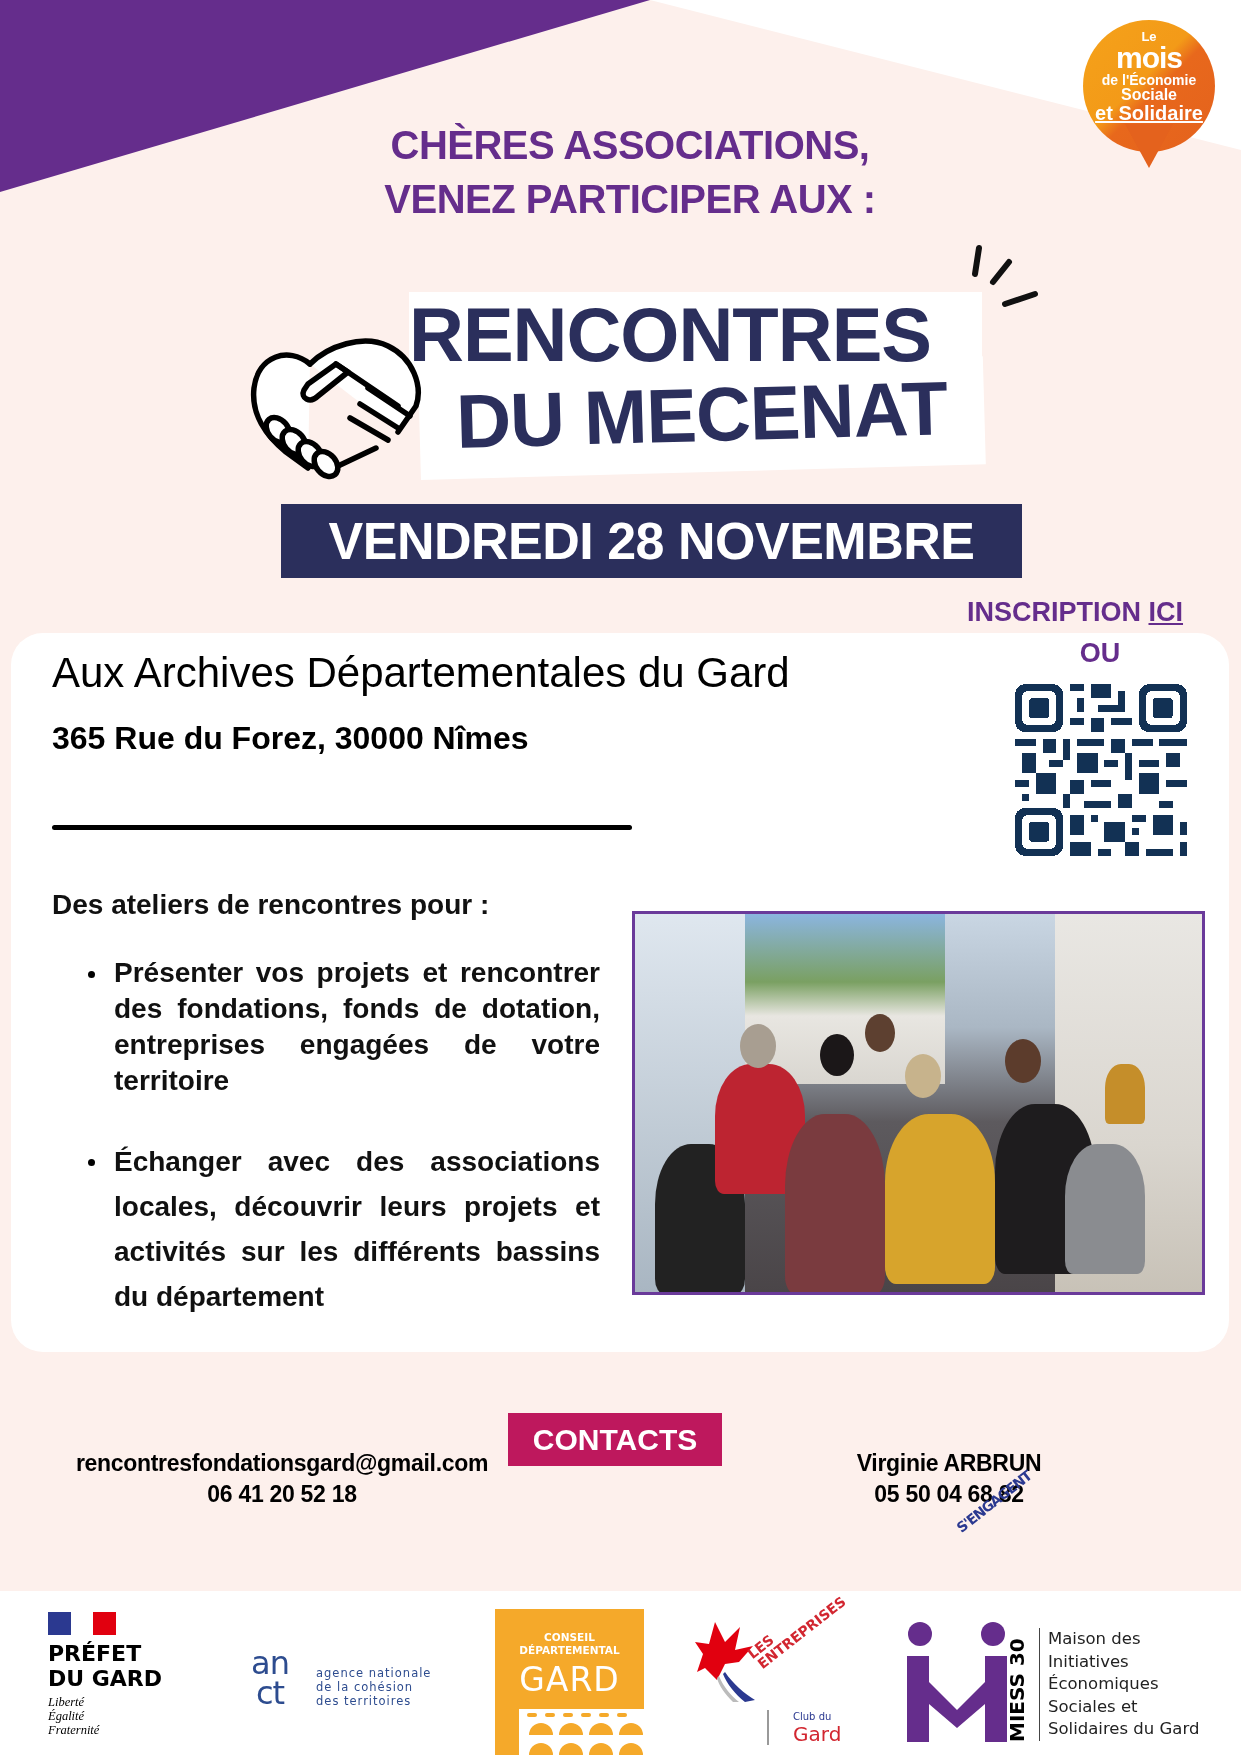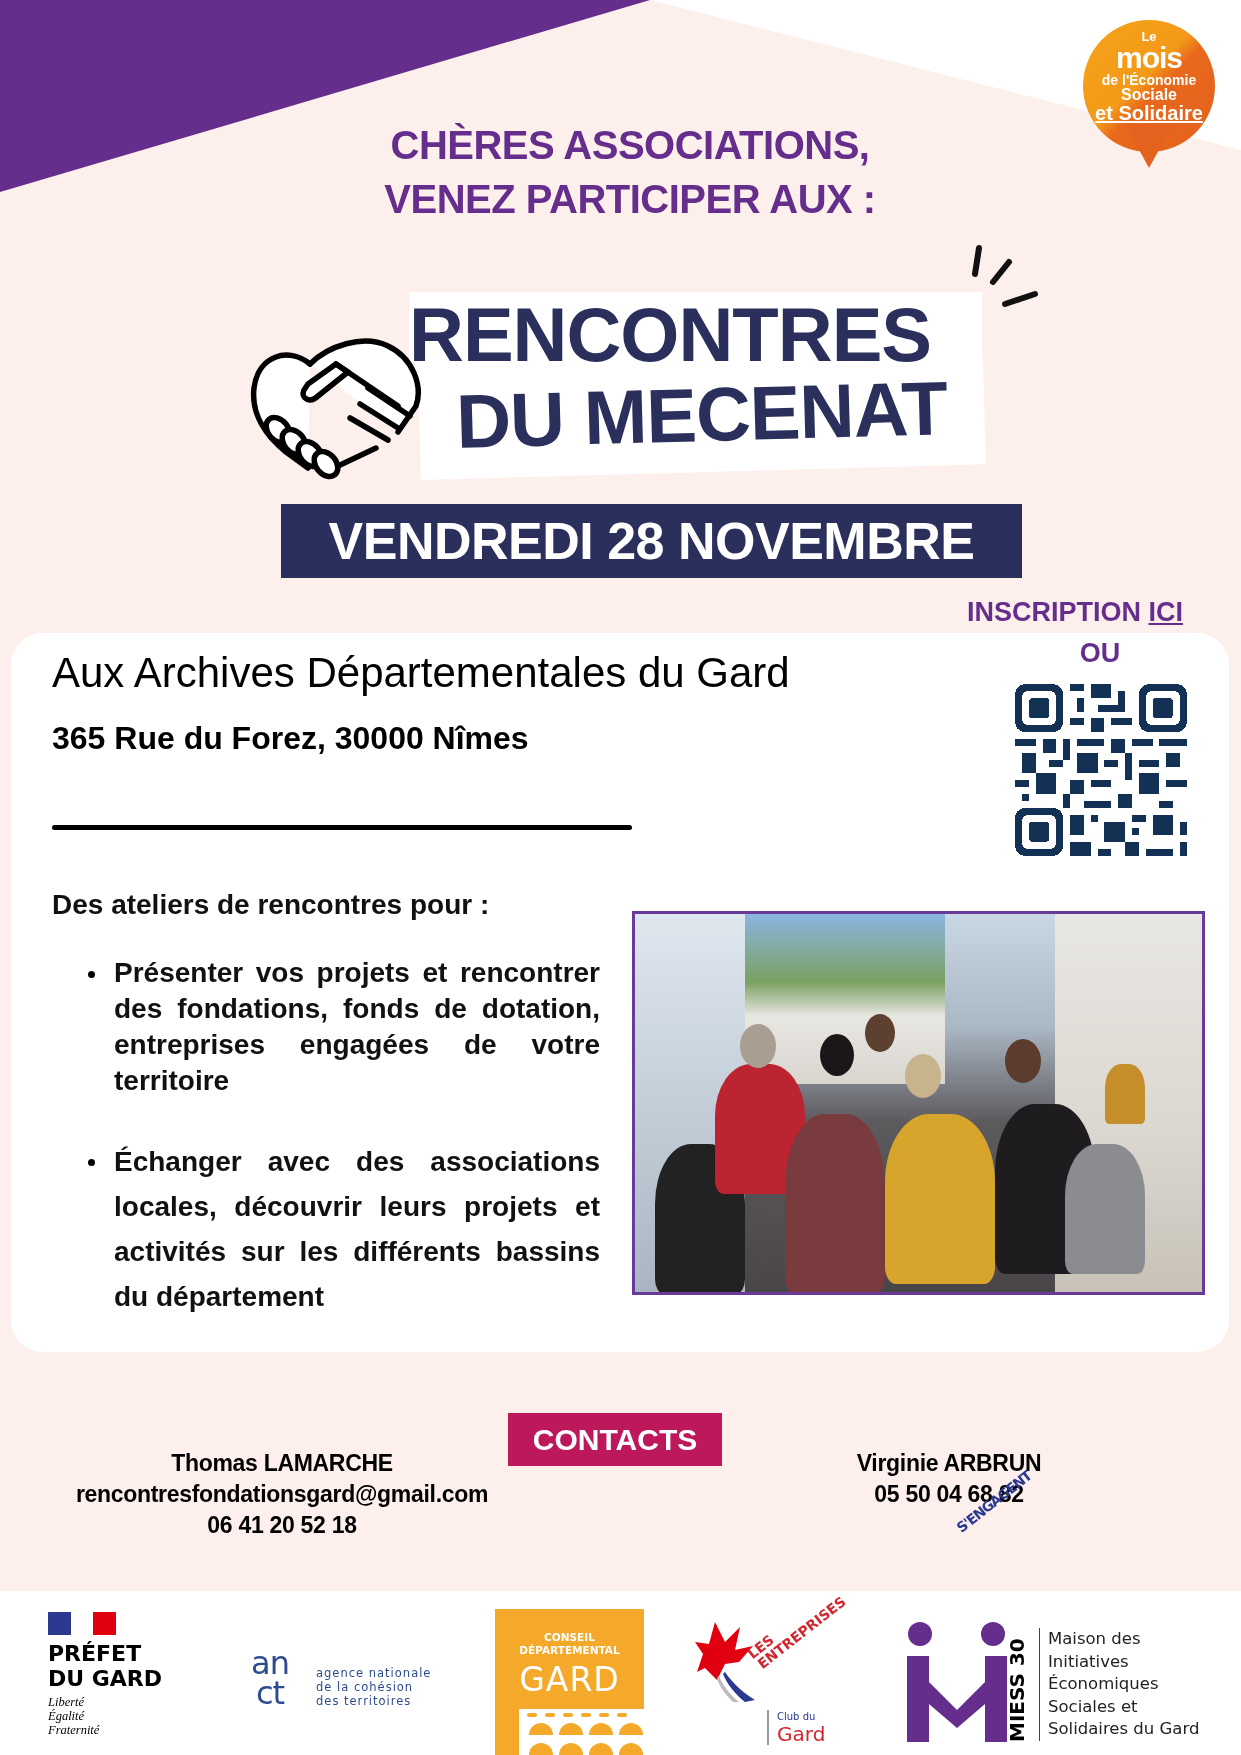--- a/index.html
+++ b/index.html
@@ -163,21 +163,21 @@
   .anct { left: 240px; top: 1648px; width: 200px; height: 80px; }
   .anct .mark { position: absolute; left: 0; top: 0; width: 60px; font-family: "DejaVu Sans", sans-serif; font-size: 32px; line-height: 30px; color: #2d4c8f; text-align: center; letter-spacing: -1px; }
   .anct .desc { position: absolute; left: 76px; top: 18px; font-family: "DejaVu Sans", sans-serif; font-size: 11.5px; line-height: 14px; color: #2d4c8f; letter-spacing: 1px; white-space: nowrap; }
   .gard { left: 495px; top: 1609px; width: 149px; height: 146px; background: #f5a92a; color: #fff; text-align: center; overflow: hidden; }
   .gard .c1 { font-family: "DejaVu Sans", sans-serif; font-weight: bold; font-size: 10.5px; line-height: 13px; margin-top: 22px; }
   .gard .c2 { font-family: "DejaVu Sans", sans-serif; font-size: 33px; line-height: 38px; margin-top: 4px; letter-spacing: 1px; }
   .gard .arches { position: absolute; left: 24px; top: 100px; width: 125px; height: 46px; }
   .lese { left: 695px; top: 1612px; width: 150px; height: 140px; }
   .lese .title { position: absolute; left: 50px; top: 38px; font-family: "DejaVu Sans", sans-serif; font-weight: bold; font-size: 14px; line-height: 15px; color: #d22630; transform: rotate(-38deg); transform-origin: left top; white-space: nowrap; }
   .lese .title2 { color: #2b3990; }
-  .lese .club { position: absolute; left: 72px; top: 98px; padding-left: 8px; border-left: 2px solid #999; }
+  .lese .club { position: absolute; left: 72px; top: 98px; padding-left: 24px; border-left: 2px solid #999; }
   .lese .club .a { font-family: "DejaVu Sans", sans-serif; font-size: 10px; color: #2b3990; line-height: 13px; }
   .lese .club .b { font-family: "DejaVu Sans", sans-serif; font-size: 20px; color: #d22630; line-height: 22px; }
   .miess { left: 905px; top: 1622px; width: 320px; height: 125px; }
   .miess .m { position: absolute; left: 0; top: 0; width: 105px; height: 120px; }
   .miess .vert { position: absolute; left: 100px; top: 120px; font-family: "DejaVu Sans", sans-serif; font-weight: bold; font-size: 20px; color: #000; transform: rotate(-90deg); transform-origin: left top; white-space: nowrap; }
   .miess .desc { position: absolute; left: 134px; top: 6px; padding-left: 8px; border-left: 1px solid #444; font-family: "DejaVu Sans", sans-serif; font-size: 16.5px; line-height: 22.5px; color: #222; white-space: nowrap; }
 </style>
 </head>
 <body>
 
@@ -323,21 +323,20 @@
   <div class="p p7"></div>
   <div class="heads h1"></div>
   <div class="heads h2"></div>
   <div class="heads h3"></div>
   <div class="heads h4"></div>
   <div class="heads h5"></div>
 </div>
 
 <div class="abs contacts-badge">CONTACTS</div>
 <div class="abs contact left">
-  <div>Thomas LAMARCHE</div>
   <div>rencontresfondationsgard@gmail.com</div>
   <div>06 41 20 52 18</div>
 </div>
 <div class="abs contact right">
   <div>Virginie ARBRUN</div>
   <div>05 50 04 68 82</div>
 </div>
 
 <div class="abs footer"></div>
 

